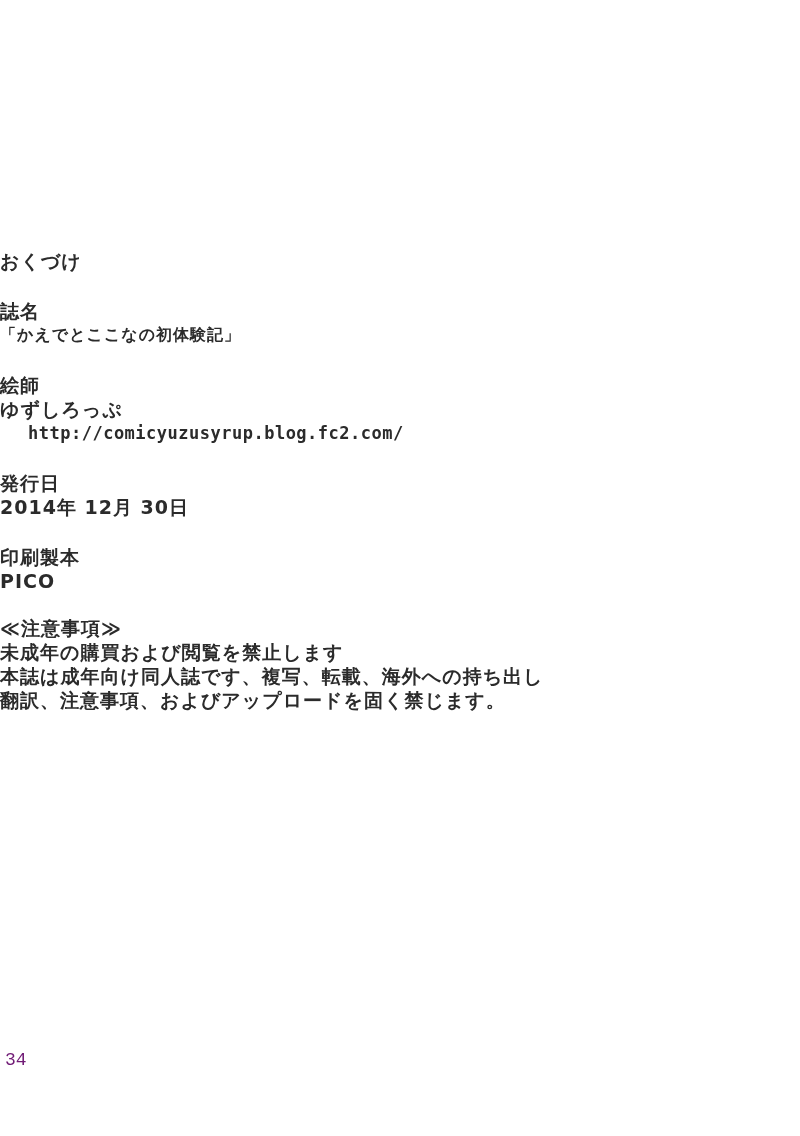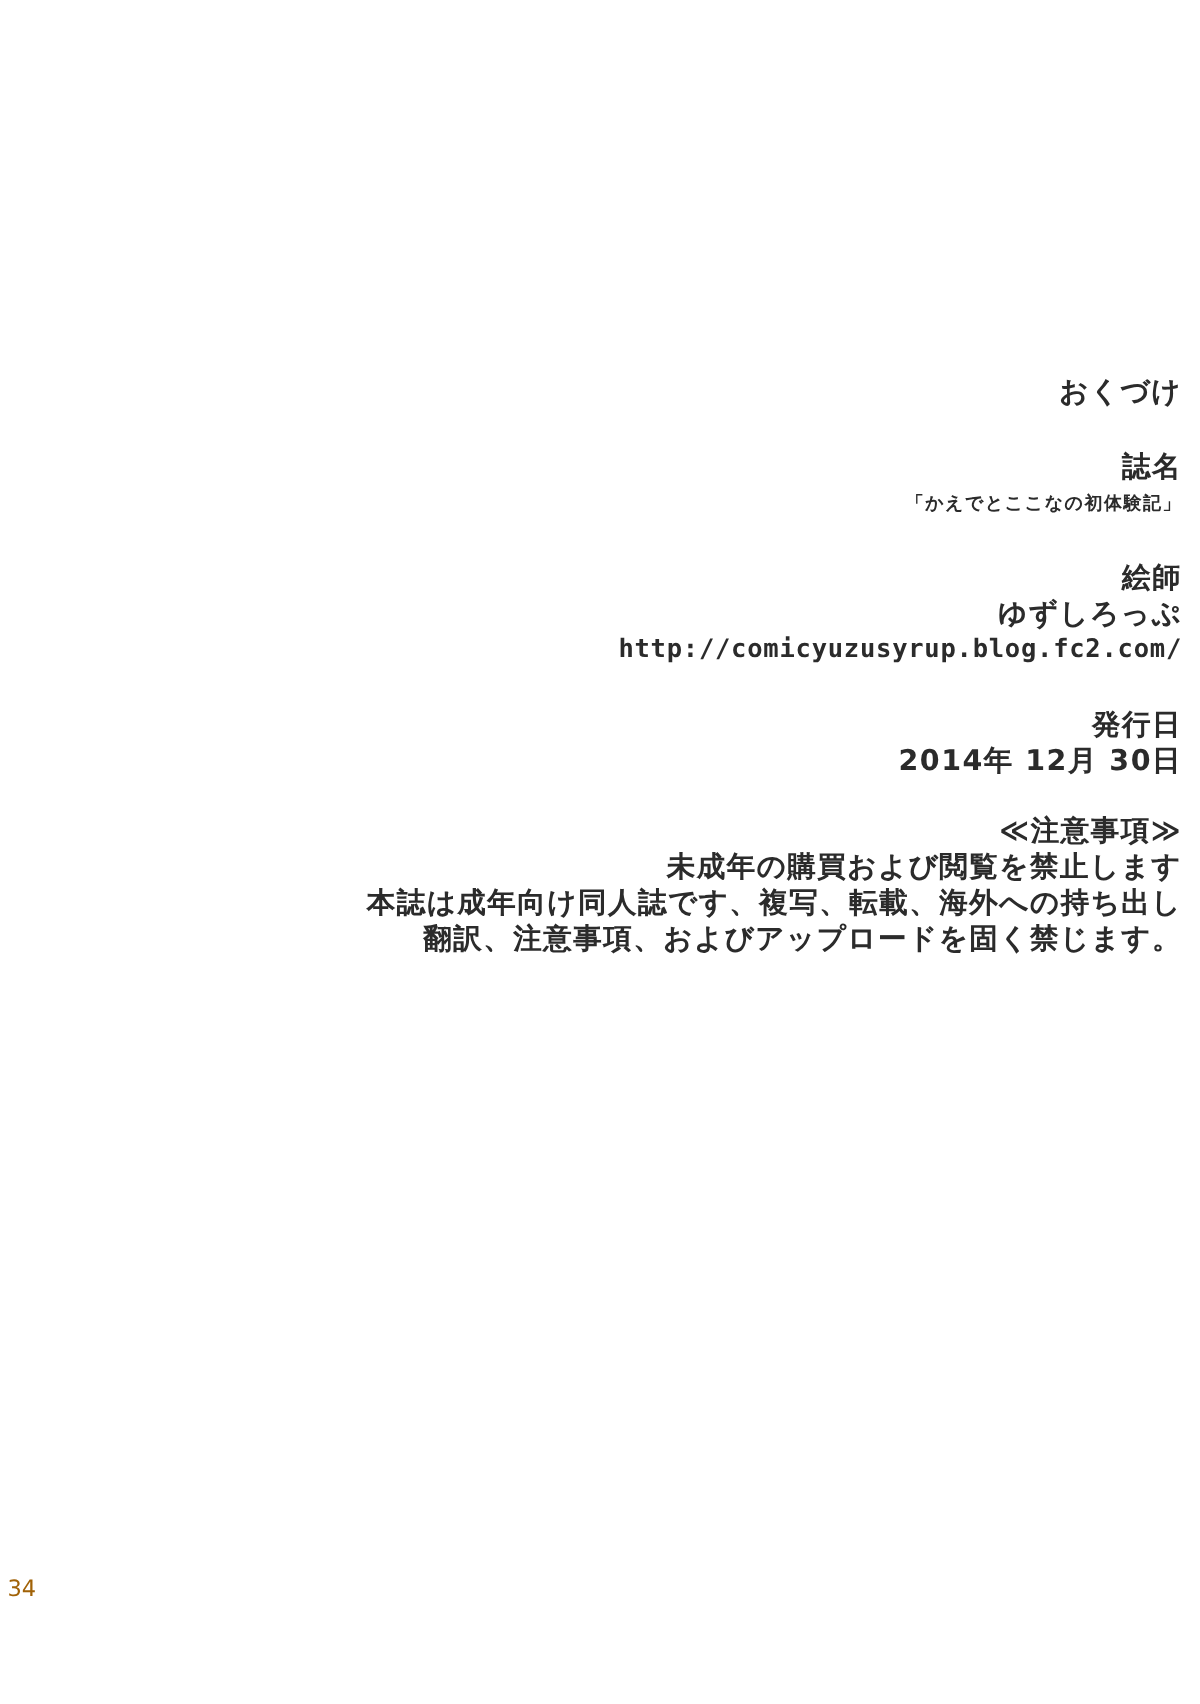--- a/index.html
+++ b/index.html
@@ -10,47 +10,48 @@
     overflow: hidden;
   }
   .page {
     position: relative;
     width: 800px; height: 1136px;
     background: #ffffff;
     color: #2b2b2b;
   }
   .content {
     position: absolute;
-    top: 249px; left: 0; right: 12px;
-    text-align: right;
+    top: 249px; left: 0; right: 0;
+    text-align: left;
   }
   .line {
     font-size: 19px;
     font-weight: 700;
     line-height: 24px;
     letter-spacing: 1px;
     color: #2b2b2b;
     white-space: nowrap;
   }
   .block { margin-top: 26px; }
   .block-notice { margin-top: 23px; }
   .mono {
     font-family: "DejaVu Sans Mono", "Liberation Mono", monospace;
     font-size: 17px;
     letter-spacing: 0.5px;
     margin-left: 28px;
   }
-  .book-title { font-size: 12px; margin-left: 22px; }
+  .book-title { font-size: 16px; }
   .pagenum {
     position: absolute;
     left: 5px; top: 1050px;
-    font-size: 15px;
+    font-size: 18px;
     font-weight: 400;
-    color: #a16207;
+    color: #701a75;
     letter-spacing: 0;
+    font-family: Liberation Mono, monospace;
   }
 </style>
 </head>
 <body>
 
 <div class="page">
   <div class="content">
 
     <div class="line">おくづけ</div>
 
@@ -64,20 +65,24 @@
       <div class="line">ゆずしろっぷ</div>
       <div class="line mono">http://comicyuzusyrup.blog.fc2.com/</div>
     </div>
 
 
     <div class="block">
       <div class="line">発行日</div>
       <div class="line">2014年 12月 30日</div>
     </div>
 
+    <div class="block">
+      <div class="line">印刷製本</div>
+      <div class="line">PICO</div>
+    </div>
 
 
     <div class="block block-notice">
       <div class="line">≪注意事項≫</div>
       <div class="line">未成年の購買および閲覧を禁止します</div>
       <div class="line">本誌は成年向け同人誌です、複写、転載、海外への持ち出し</div>
       <div class="line">翻訳、注意事項、およびアップロードを固く禁じます。</div>
     </div>
 
   </div>

